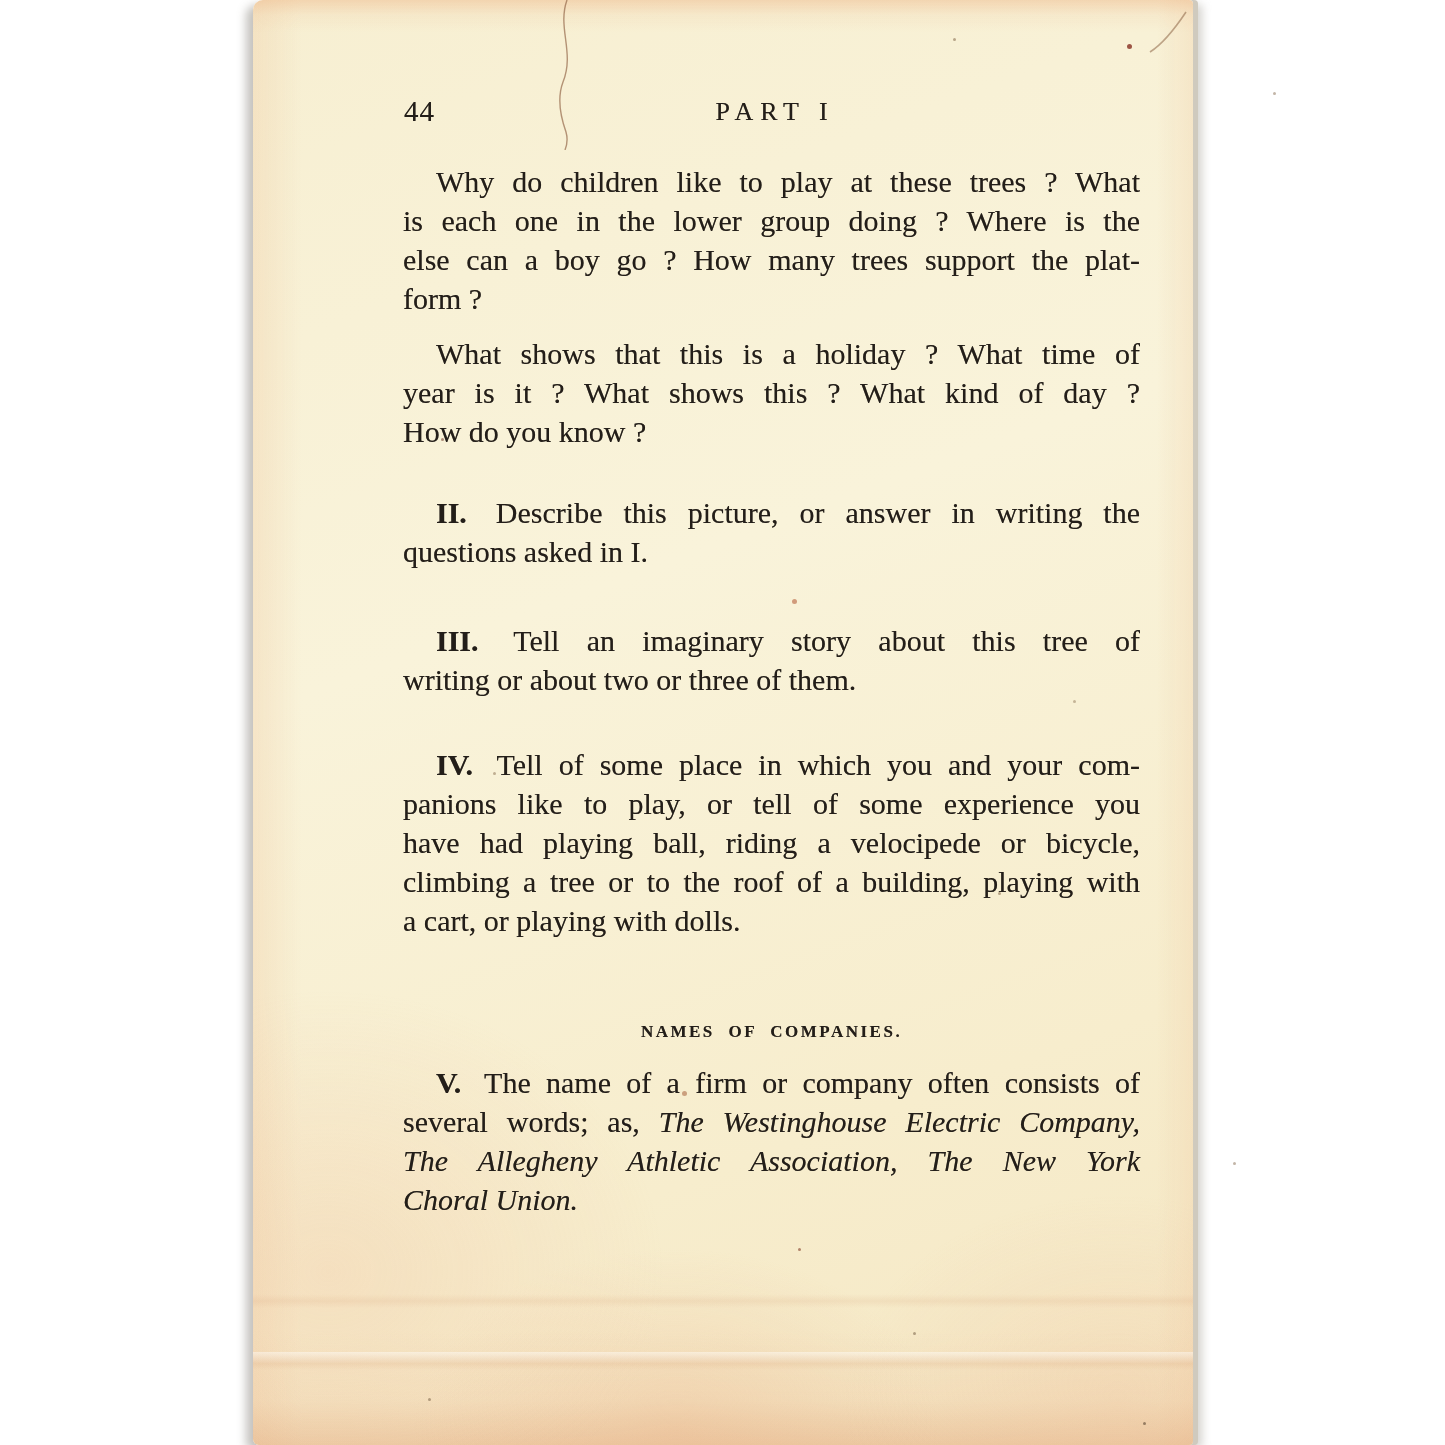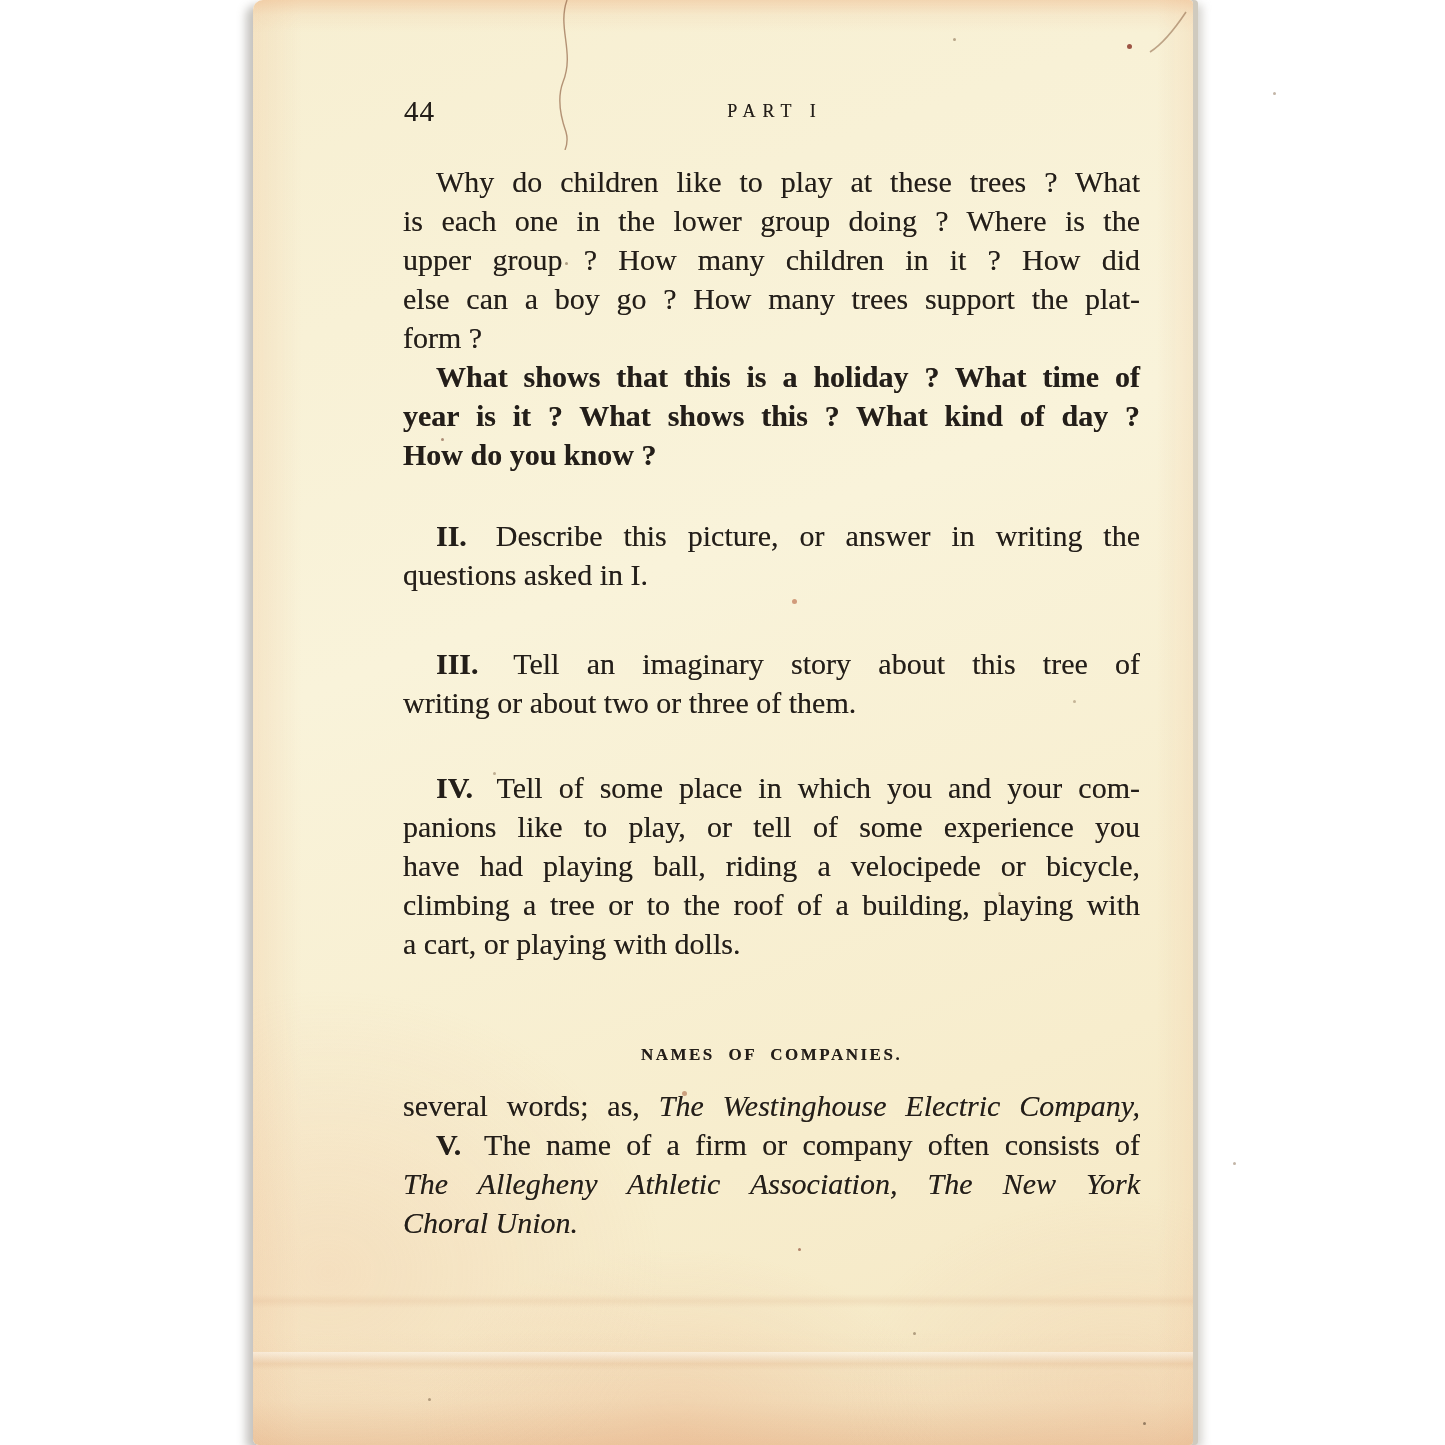--- a/index.html
+++ b/index.html
@@ -80,26 +80,26 @@
     line-height: 39px;
     text-shadow: 0 0 0.4px rgba(35,28,22,0.55);
   }
   .header-row { position: relative; margin-top: 80px; height: 36px; }
   .page-number {
     position: absolute; left: 1px; top: 0;
     font-size: 29px; letter-spacing: 1px;
   }
   .running-title {
     text-align: center;
-    font-size: 18px; letter-spacing: 7px;
+    font-size: 26px; letter-spacing: 7px;
     padding-left: 7px; 
   }
   .para { margin: 0; }
   .m-q1 { margin-top: 34px; }
-  .m-q2 { margin-top: 0; font-weight: bold; }
+  .m-q2 { margin-top: 16px; }
   .m-s2 { margin-top: 42px; }
   .m-s3 { margin-top: 50px; }
   .m-s4 { margin-top: 46px; }
   .m-head { margin-top: 77px; }
   .m-s5 { margin-top: 16px; }
 
   .line { min-height: 39px; }
   .jline { text-align: justify; text-align-last: justify; }
   .lastline { text-align: left; text-align-last: left; }
   .indent { text-indent: 33px; }
@@ -136,21 +136,20 @@
     <div class="content">
 
       <div class="header-row">
         <span class="page-number">44</span>
         <div class="running-title">PART I</div>
       </div>
 
       <div class="para m-q1">
         <div class="line jline indent">Why do children like to play at these trees ? What</div>
         <div class="line jline">is each one in the lower group doing ? Where is the</div>
-        <div class="line jline">upper group ? How many children in it ? How did</div>
         <div class="line jline">else can a boy go ? How many trees support the plat-</div>
         <div class="line lastline">form ?</div>
       </div>
 
       <div class="para m-q2">
         <div class="line jline indent">What shows that this is a holiday ? What time of</div>
         <div class="line jline">year is it ? What shows this ? What kind of day ?</div>
         <div class="line lastline">How do you know ?</div>
       </div>
 
@@ -177,27 +176,27 @@
         </div>
         <div class="line jline">panions like to play, or tell of some experience you</div>
         <div class="line jline">have had playing ball, riding a velocipede or bicycle,</div>
         <div class="line jline">climbing a tree or to the roof of a building, playing with</div>
         <div class="line lastline">a cart, or playing with dolls.</div>
       </div>
 
       <div class="section-heading m-head">NAMES OF COMPANIES.</div>
 
       <div class="para m-s5">
+        <div class="line jline indent">
+          <span class="numeral">V.</span>
+          <span>The name of a firm or company often consists of</span>
+        </div>
         <div class="line jline">
           <span>several words; as,</span>
           <span class="italic">The Westinghouse Electric Company,</span>
         </div>
-        <div class="line jline indent">
-          <span class="numeral">V.</span>
-          <span>The name of a firm or company often consists of</span>
-        </div>
         <div class="line jline italic">The Allegheny Athletic Association, The New York</div>
         <div class="line lastline italic">Choral Union.</div>
       </div>
 
     </div>
   </div>
 </div>
 
 </body></html>

